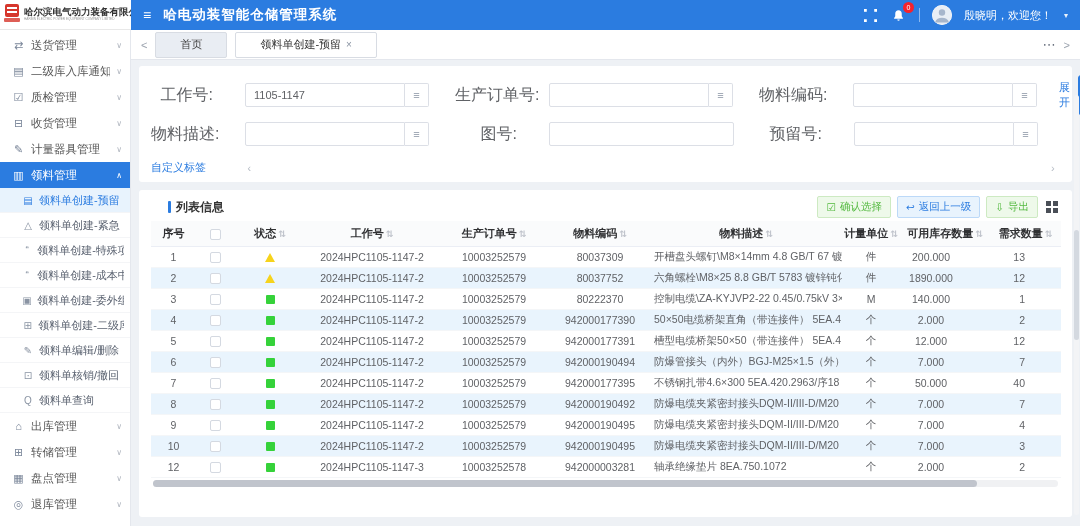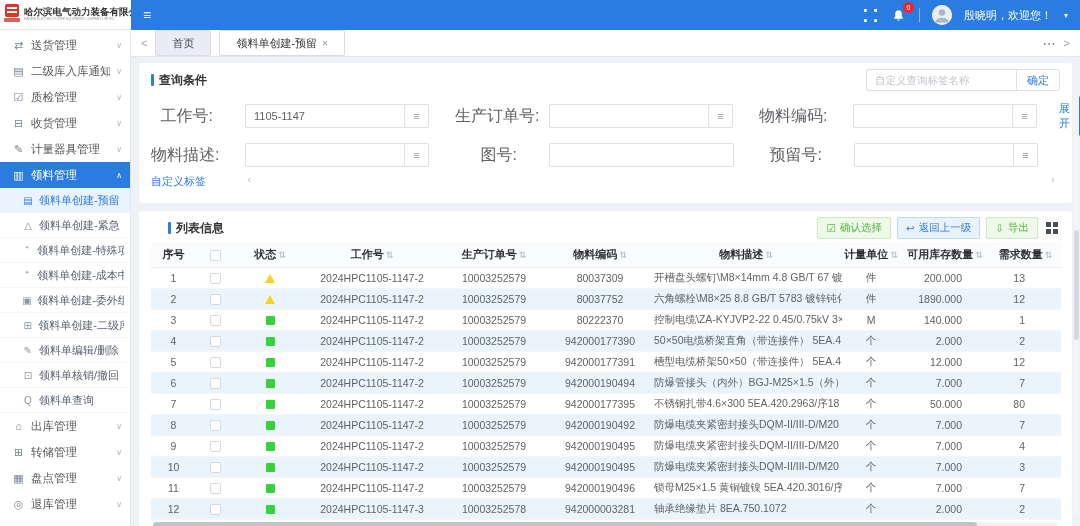--- a/index.html
+++ b/index.html
@@ -40,21 +40,21 @@
   .s-item .s-ico { font-size:10px; color:#8a94a3; width:12px; text-align:center; }
   .s-item .s-label { white-space:nowrap; overflow:hidden; }
   .s-item.active { background:#e8f3fd; color:#2b7ce0; }
   .s-item.active .s-ico { color:#2b7ce0; }
 
   .main { flex:1; display:flex; flex-direction:column; overflow:hidden; }
 
   
   .tabbar { height:30px; background:#fff; border-bottom:1px solid #e4e7ed; display:flex; align-items:center; padding:0 10px; gap:8px; }
   .tab-arrow { color:#9aa2ad; font-size:11px; cursor:pointer; }
-  .tab { height:26px; display:flex; align-items:center; gap:5px; padding:0 16px; font-size:11px; border:1px solid #d8dce3; border-radius:2px; cursor:pointer; }
+  .tab { height:26px; display:flex; align-items:center; gap:5px; padding:0 24px; font-size:11px; border:1px solid #d8dce3; border-radius:2px; cursor:pointer; }
   .tab.home { background:#e9edf3; color:#444; }
   .tab.active { background:#fff; color:#333; }
   .tab-close { font-size:10px; color:#8a94a3; }
   .tab-more { margin-left:auto; color:#6b7380; font-size:13px; cursor:pointer; }
 
   .content { padding:6px 8px 0; display:flex; flex-direction:column; gap:8px; }
   .card { background:#fff; border-radius:3px; padding:5px 12px 7px; }
 
   
   .card-head { display:flex; align-items:center; height:24px; }
@@ -70,41 +70,41 @@
   .flabel { width:62px; text-align:right; font-size:16px; color:#606266; margin-right:6px; white-space:nowrap; }
   .fwrap { display:flex;padding-left:26px; }
   .finput { width:160px; height:24px; border:1px solid #dcdfe6; border-radius:2px 0 0 2px; font-size:11px; padding:0 8px; color:#606266; }
   .finput.nofil { border-radius:2px; }
   .fil-btn { width:24px; height:24px; border:1px solid #dcdfe6; border-left:none; border-radius:0 2px 2px 0; background:#fff; color:#8a94a3; font-size:11px; cursor:pointer; }
   .fgroup + .fgroup { margin-left:26px; }
   .actions { margin-left:22px; display:flex; align-items:center; gap:8px; }
   .link { color:#2b7ce0; font-size:11px; cursor:pointer; text-decoration:none; }
   .btn-primary { background:#2b7ce0; color:#fff; border:1px solid #2b7ce0; border-radius:3px; font-size:11.5px; padding:4px 14px; cursor:pointer; }
   .btn-plain { background:#ecf5ff; color:#2b7ce0; border:1px solid #a9cdf7; border-radius:3px; font-size:11.5px; padding:4px 12px; cursor:pointer; }
-  .custom-row { display:flex; align-items:flex-start; gap:40px; height:22px;font-family:Liberation Mono, monospace; }
+  .custom-row { display:flex; align-items:flex-end; gap:40px; height:22px;font-family:Liberation Mono, monospace; }
   .chev-gray { color:#b8bec7; font-size:11px; cursor:pointer; }
   .chev-right { margin-left:auto; margin-right:4px; }
 
   
   .list-card { padding-bottom:0; }
   .list-head { display:flex; align-items:center; height:24px;padding-left:17px; }
   .list-btns { margin-left:auto; display:flex; align-items:center; gap:6px; }
   .mini-btn { display:inline-flex; align-items:center; gap:4px; font-size:10.5px; border-radius:2px; padding:3px 8px; cursor:pointer; border:1px solid transparent; }
   .mini-green { background:#eef9ea; color:#53b93f; border-color:#cdeac2; }
   .mini-blue { background:#e8f3fd; color:#2b7ce0; border-color:#bcd9f8; }
   .cols-ico { width:16px; height:16px; display:inline-flex; align-items:center; justify-content:center; cursor:pointer; }
 
   table { width:100%; border-collapse:collapse; table-layout:fixed; margin-top:2px; }
   thead th { height:25px; background:#fafbfc; font-size:11px; color:#303133; font-weight:bold; border-bottom:1px solid #ebeef5; white-space:nowrap; overflow:hidden; }
   .sort { color:#c0c4cc; font-size:9px; margin-left:2px; cursor:pointer; }
   tbody td { height:21px; font-size:10.5px; color:#606266; border-bottom:1px solid #f4f6f8; white-space:nowrap; overflow:hidden; text-align:center; }
   tbody tr:nth-child(even) { background:#e9f4fd; }
   tbody tr { cursor:pointer; }
   .c-desc { text-align:left !important; padding-left:4px; }
-  .c-stock { text-align:right; padding-right:28px;margin-top:36px; }
+  .c-stock { text-align:center; padding-right:28px;margin-top:36px; }
   .c-demand { text-align:right; padding-right:36px; }
   .chk { display:inline-block; width:11px; height:11px; border:1px solid #d4d9e1; border-radius:2px; background:#fff; vertical-align:middle; cursor:pointer; }
   .tri { display:inline-block; width:0; height:0; border-left:5px solid transparent; border-right:5px solid transparent; border-bottom:9px solid #f6d31c; vertical-align:middle; }
   .sq { display:inline-block; width:9px; height:9px; background:#35d23a; border-radius:1px; vertical-align:middle; }
 
   .hscroll { height:7px; margin:2px 2px 0; border-radius:4px; background:#f0f1f3; position:relative; }
   .hthumb { position:absolute; left:0; top:0; height:7px; width:91%; background:#c0c4cc; border-radius:4px; cursor:pointer; }
 
   
   .pager { height:30px; display:flex; align-items:center; justify-content:flex-end; gap:5px; font-size:11px; color:#606266; padding-right:2px; }
@@ -121,20 +121,21 @@
       <div class="logo-sq"></div>
       <div class="logo-txt"></div>
     </div>
     <div class="company">
       <span class="company-name">哈尔滨电气动力装备有限公司</span>
       <span class="company-sub">HARBIN ELECTRIC POWER EQUIPMENT COMPANY LIMITED</span>
     </div>
   </div>
   <div class="blue-bar">
     <span class="collapse-ico">≡</span>
+    <span class="app-title">哈电动装智能仓储管理系统</span>
     <div class="hdr-right">
       <span class="hdr-ico">
         <svg width="13" height="13" viewBox="0 0 14 14">
             <g fill="#fff">
               <rect x="0" y="0" width="3" height="3"></rect>
               <rect x="11" y="0" width="3" height="3"></rect>
               <rect x="0" y="11" width="3" height="3"></rect>
               <rect x="11" y="11" width="3" height="3"></rect>
             </g>
           </svg>
@@ -262,27 +263,20 @@
         <span>领料单创建-预留</span>
         <span class="tab-close">×</span>
       </span>
       <span class="tab-more">⋯</span>
       <span class="tab-arrow">&gt;</span>
     </div>
 
     <div class="content">
 
       <div class="card">
-        <div class="card-head">
-          <span class="sec-title">查询条件</span>
-          <span class="taggroup">
-            <input class="tag-input" placeholder="自定义查询标签名称" style="">
-            <button class="tag-ok">确定</button>
-          </span>
-        </div>
         <div class="qform">
           <div class="qrow">
             <span class="fgroup">
               <span class="flabel">工作号:</span>
               <span class="fwrap">
                 <input class="finput" value="1105-1147" style="">
                 <button class="fil-btn">≡</button>
               </span>
             </span>
             <span class="fgroup">
@@ -467,21 +461,21 @@
               <tr>
                 <td>7</td>
                 <td><span class="chk"></span></td>
                 <td><span class="sq"></span></td>
                 <td>2024HPC1105-1147-2</td>
                 <td>10003252579</td>
                 <td>942000177395</td>
                 <td class="c-desc">不锈钢扎带4.6×300 5EA.420.2963/序18</td>
                 <td>个</td>
                 <td class="c-stock">50.000</td>
-                <td class="c-demand">80</td>
+                <td class="c-demand">40</td>
               </tr>
               <tr>
                 <td>8</td>
                 <td><span class="chk"></span></td>
                 <td><span class="sq"></span></td>
                 <td>2024HPC1105-1147-2</td>
                 <td>10003252579</td>
                 <td>942000190492</td>
                 <td class="c-desc">防爆电缆夹紧密封接头DQM-II/III-D/M20</td>
                 <td>个</td>
@@ -504,32 +498,20 @@
                 <td>10</td>
                 <td><span class="chk"></span></td>
                 <td><span class="sq"></span></td>
                 <td>2024HPC1105-1147-2</td>
                 <td>10003252579</td>
                 <td>942000190495</td>
                 <td class="c-desc">防爆电缆夹紧密封接头DQM-II/III-D/M20</td>
                 <td>个</td>
                 <td class="c-stock">7.000</td>
                 <td class="c-demand">3</td>
-              </tr>
-              <tr>
-                <td>11</td>
-                <td><span class="chk"></span></td>
-                <td><span class="sq"></span></td>
-                <td>2024HPC1105-1147-2</td>
-                <td>10003252579</td>
-                <td>942000190496</td>
-                <td class="c-desc">锁母M25×1.5 黄铜镀镍 5EA.420.3016/序</td>
-                <td>个</td>
-                <td class="c-stock">7.000</td>
-                <td class="c-demand">7</td>
               </tr>
               <tr>
                 <td>12</td>
                 <td><span class="chk"></span></td>
                 <td><span class="sq"></span></td>
                 <td>2024HPC1105-1147-3</td>
                 <td>10003252578</td>
                 <td>942000003281</td>
                 <td class="c-desc">轴承绝缘垫片 8EA.750.1072</td>
                 <td>个</td>

